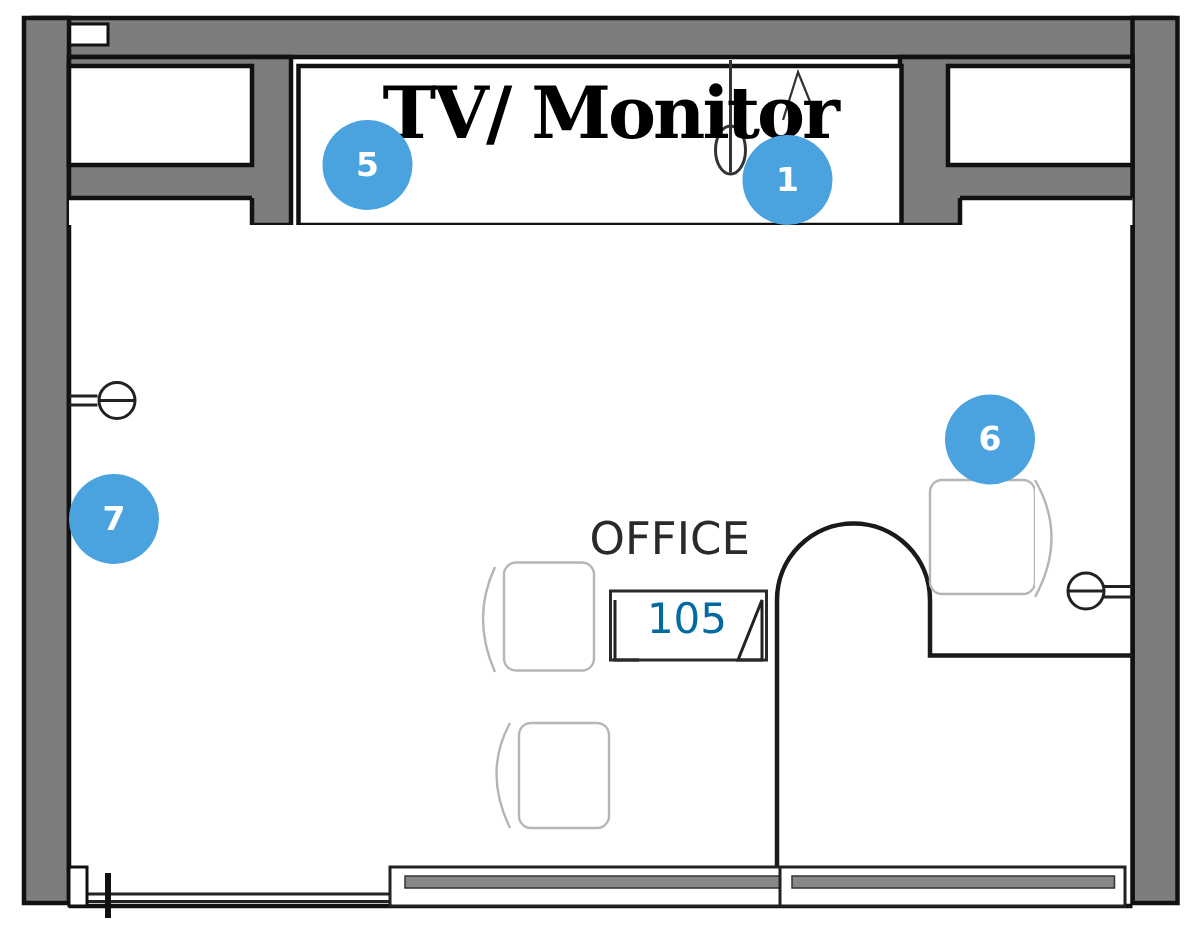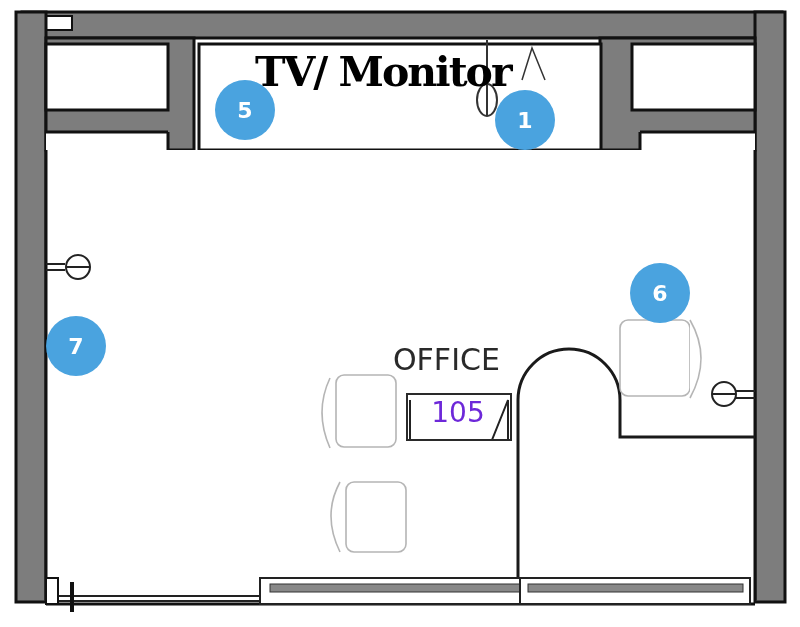--- a/index.html
+++ b/index.html
@@ -5,24 +5,24 @@
     html, body { margin: 0; padding: 0; background: #ffffff; }
     body { width: 800px; height: 627px; position: relative; overflow: hidden; font-family: "Liberation Sans", sans-serif; }
     #plan { position: absolute; left: 0; top: 0; width: 800px; height: 627px; }
     .wall { fill: #7d7d7d; stroke: #111; stroke-width: 3; }
     .line { fill: none; stroke: #1a1a1a; stroke-width: 3; }
     .thin { fill: none; stroke: #222; stroke-width: 2; }
     .chair { fill: #fff; stroke: #b5b5b5; stroke-width: 1.6; }
     .marker { position: absolute; width: 60px; height: 60px; border-radius: 50%; background: #4aa3df; color: #fff;
       font-family: "DejaVu Sans", sans-serif; font-weight: bold; font-size: 22px; display: flex; align-items: center; justify-content: center; cursor: pointer; }
     .tv-label { position: absolute; left: 255px; top: 48px; font-family: "DejaVu Serif", "Liberation Serif", serif; font-weight: bold;
-      font-size: 41px; letter-spacing: -2px; color: #000; white-space: nowrap; }
+      font-size: 48px; letter-spacing: -2px; color: #000; white-space: nowrap; }
     .office-label { position: absolute; left: 393px; top: 342px; font-family: "DejaVu Sans", sans-serif; font-weight: normal; font-size: 30px; color: #2a2a2a; }
     .room-number { position: absolute; left: 408px; top: 392px; width: 100px; height: 40px; font-family: "DejaVu Sans", sans-serif;
-      font-size: 28px; color: #6d28d9; display: flex; align-items: center; justify-content: center; }
+      font-size: 28px; color: #0369a1; display: flex; align-items: center; justify-content: center; }
   </style>
 </head>
 <body>
 
 <svg id="plan" viewBox="0 0 800 627" xmlns="http://www.w3.org/2000/svg">
 
   <rect class="wall" x="22" y="12" width="760" height="26"></rect>
   <rect x="22" y="16" width="50" height="14" fill="#fff" stroke="#111" stroke-width="2"></rect>
 
   <rect class="wall" x="16" y="12" width="30" height="590"></rect>

